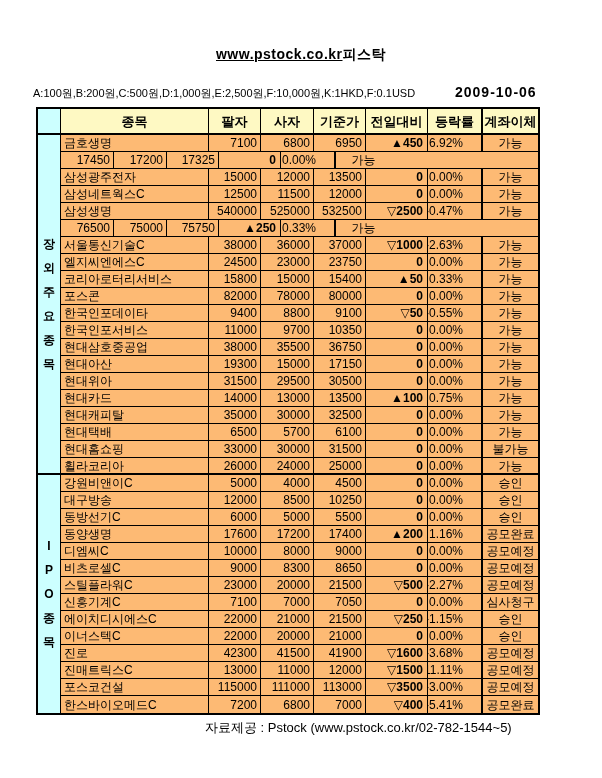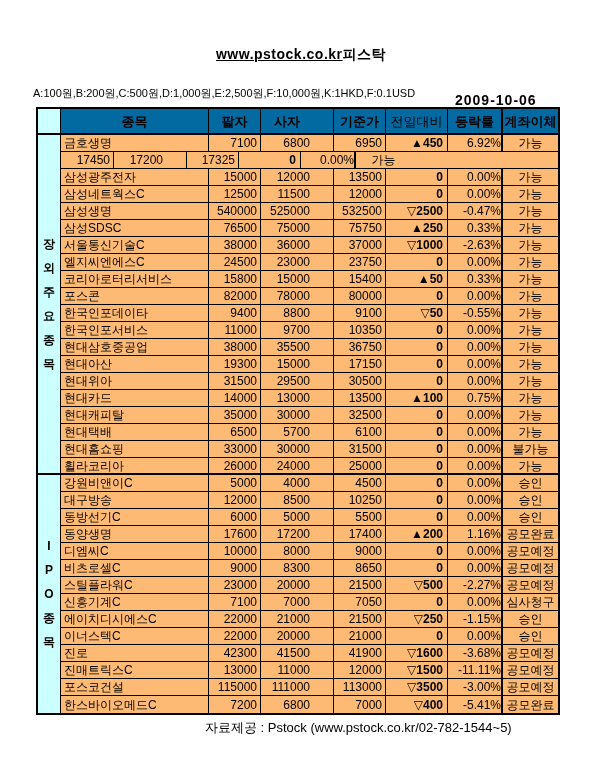--- a/index.html
+++ b/index.html
@@ -14,58 +14,58 @@
     position: absolute; top: 46px; left: 0; width: 602px;
     text-align: center; font-size: 14px; font-weight: bold;
     letter-spacing: 0.5px;
   }
   .page-title .url { text-decoration: underline; }
   .price-legend {
     position: absolute; top: 86px; left: 33px;
     font-size: 11px; letter-spacing: 0px; white-space: nowrap;
   }
   .report-date {
-    position: absolute; top: 92px; left: 455px;
+    position: absolute; top: 84px; left: 455px;
     font-size: 14px; font-weight: bold; letter-spacing: 1px;
   }
   .stock-table {
     position: absolute; left: 36px; top: 107px;
     border: 2px solid #000; display: flex; background: #fff;
   }
   .gutter { width: 22px; display: flex; flex-direction: column; }
   .gutter > div { background: #CCFFFF; }
   .gutter-header { height: 26px; border-bottom: 2px solid #000; }
   .gutter-sec {
     display: flex; flex-direction: column; align-items: center; justify-content: center;
     gap: 12px; font-weight: bold; font-size: 12px; line-height: 1;
   }
   .gutter-sec.first { height: 340px; border-bottom: 2px solid #000; }
   .gutter-sec.second { height: 238px; }
   .main { border-left: 1px solid #000; }
   .thead {
-    display: flex; height: 26px; background: #0369a1;
+    display: flex; height: 26px; background: #fef9c3;
     border-bottom: 2px solid #000; font-weight: bold; font-size: 13px;
   }
   .thead .cell { justify-content: center !important; padding: 0 !important; }
   .row { display: flex; height: 17px; border-bottom: 1px solid #000; font-size: 12px; background: #fdba74; }
   .row.section-end { border-bottom-width: 2px; }
   .tbody .row:last-child { border-bottom: none; }
   .cell {
     display: flex; align-items: center; overflow: hidden;
     border-left: 1px solid #000; white-space: nowrap; line-height: 1;
   }
   .cell:first-child { border-left: none; }
   .c-name { width: 147px; justify-content: flex-start; padding-left: 3px; }
   .c-sell { width: 52px; justify-content: flex-end; padding-right: 3px; }
   .c-buy  { width: 53px; justify-content: flex-end; padding-right: 3px; }
-  .c-base { width: 52px; justify-content: flex-end; padding-right: 3px; margin-left: 20px; }
+  .c-base { width: 52px; justify-content: flex-end; padding-right: 3px; }
   .c-chg  { width: 62px; justify-content: flex-end; padding-right: 4px; font-weight: bold; }
-  .c-rate { width: 54px; justify-content: flex-end; padding-right: 0; }
+  .c-rate { width: 54px; justify-content: flex-end; padding-right: 18px; }
   .c-tr   { width: 57px; justify-content: center; border-left: 2px solid #000; }
-  .thead .c-chg { font-weight: normal; }
+  .thead .c-chg { font-weight: bold; }
   .footer-credit {
     position: absolute; top: 719px; left: 205px;
     font-size: 13px; white-space: nowrap;
   }
 </style>
 </head>
 <body>
 
 <div class="page-title">
   <span class="url">www.pstock.co.kr</span><span class="tname">피스탁</span>
@@ -142,21 +142,20 @@
         <div class="row">
           <div class="cell c-name">삼성생명</div>
           <div class="cell c-sell">540000</div>
           <div class="cell c-buy">525000</div>
           <div class="cell c-base">532500</div>
           <div class="cell c-chg">▽2500</div>
           <div class="cell c-rate">-0.47%</div>
           <div class="cell c-tr">가능</div>
         </div>
         <div class="row">
-          <div class="cell c-name">삼성SDSC</div>
           <div class="cell c-sell">76500</div>
           <div class="cell c-buy">75000</div>
           <div class="cell c-base">75750</div>
           <div class="cell c-chg">▲250</div>
           <div class="cell c-rate">0.33%</div>
           <div class="cell c-tr">가능</div>
         </div>
         <div class="row">
           <div class="cell c-name">서울통신기술C</div>
           <div class="cell c-sell">38000</div>

